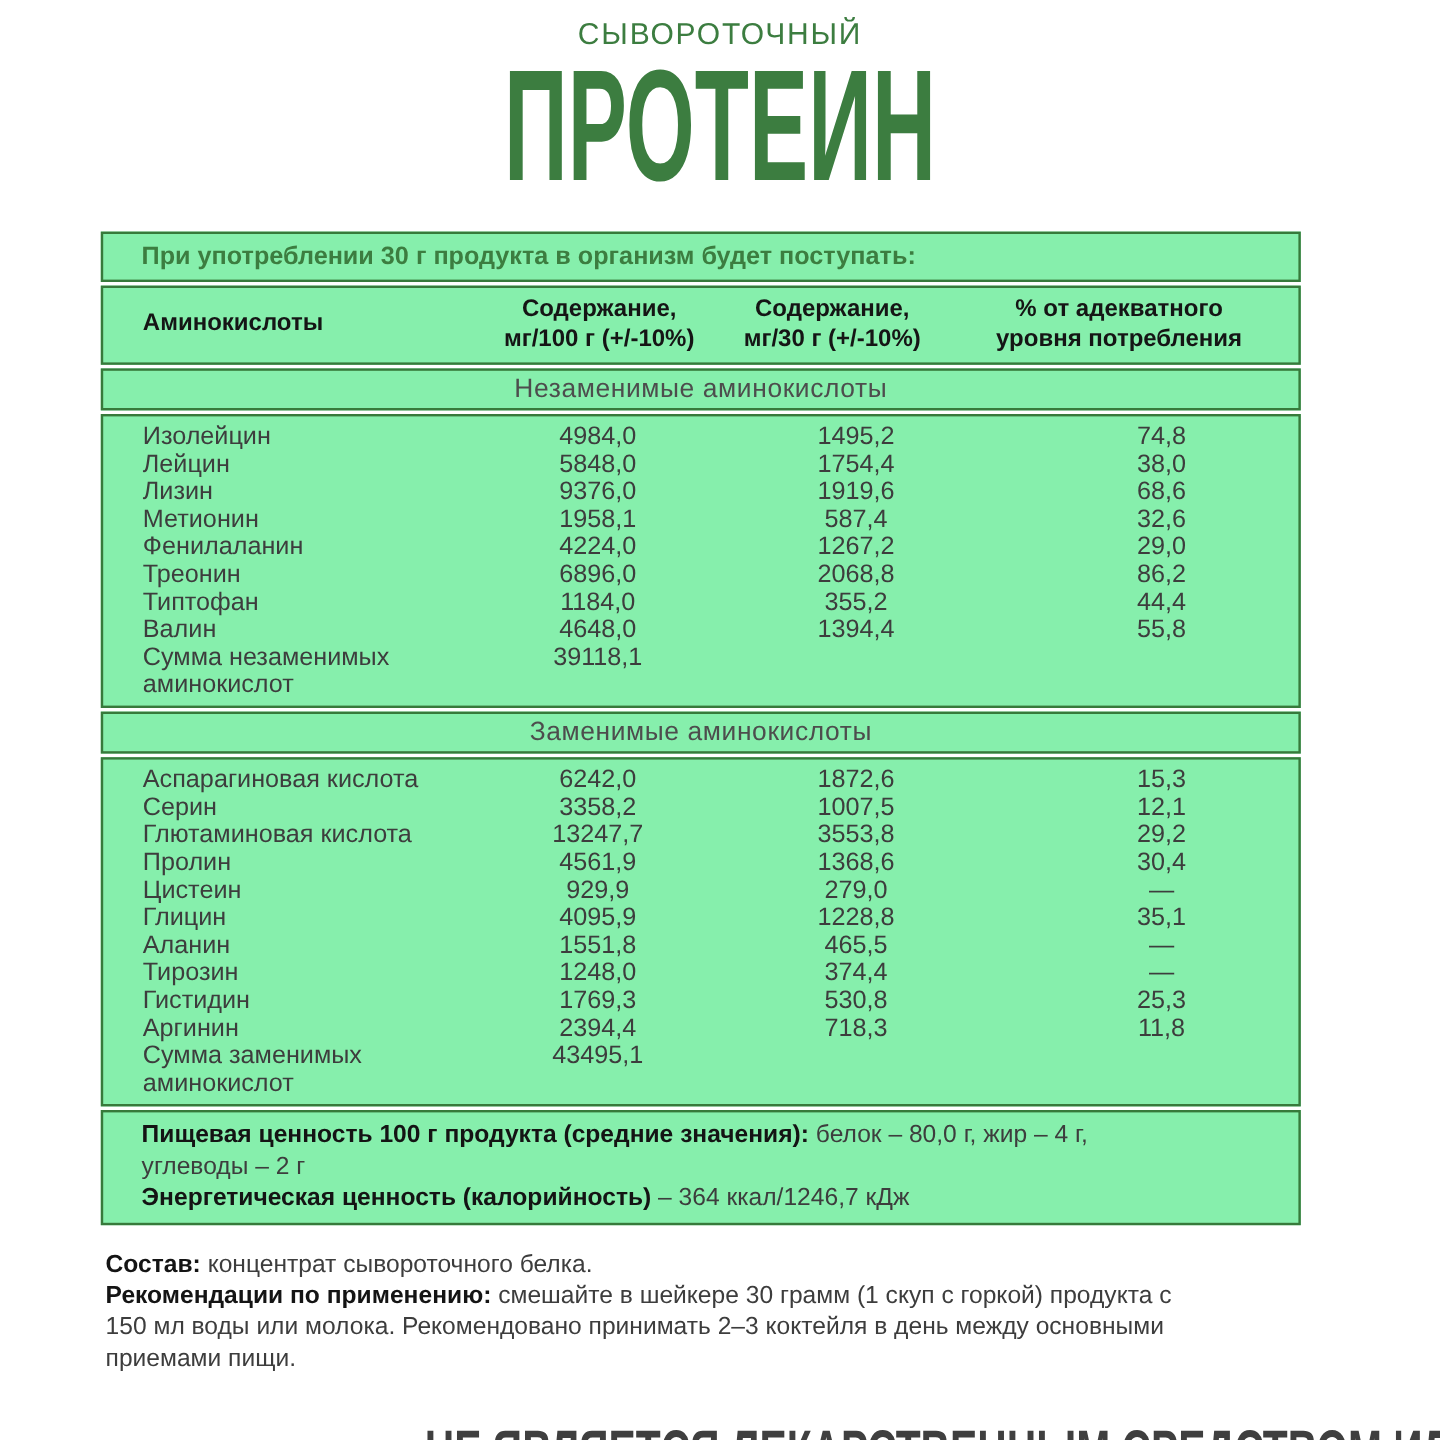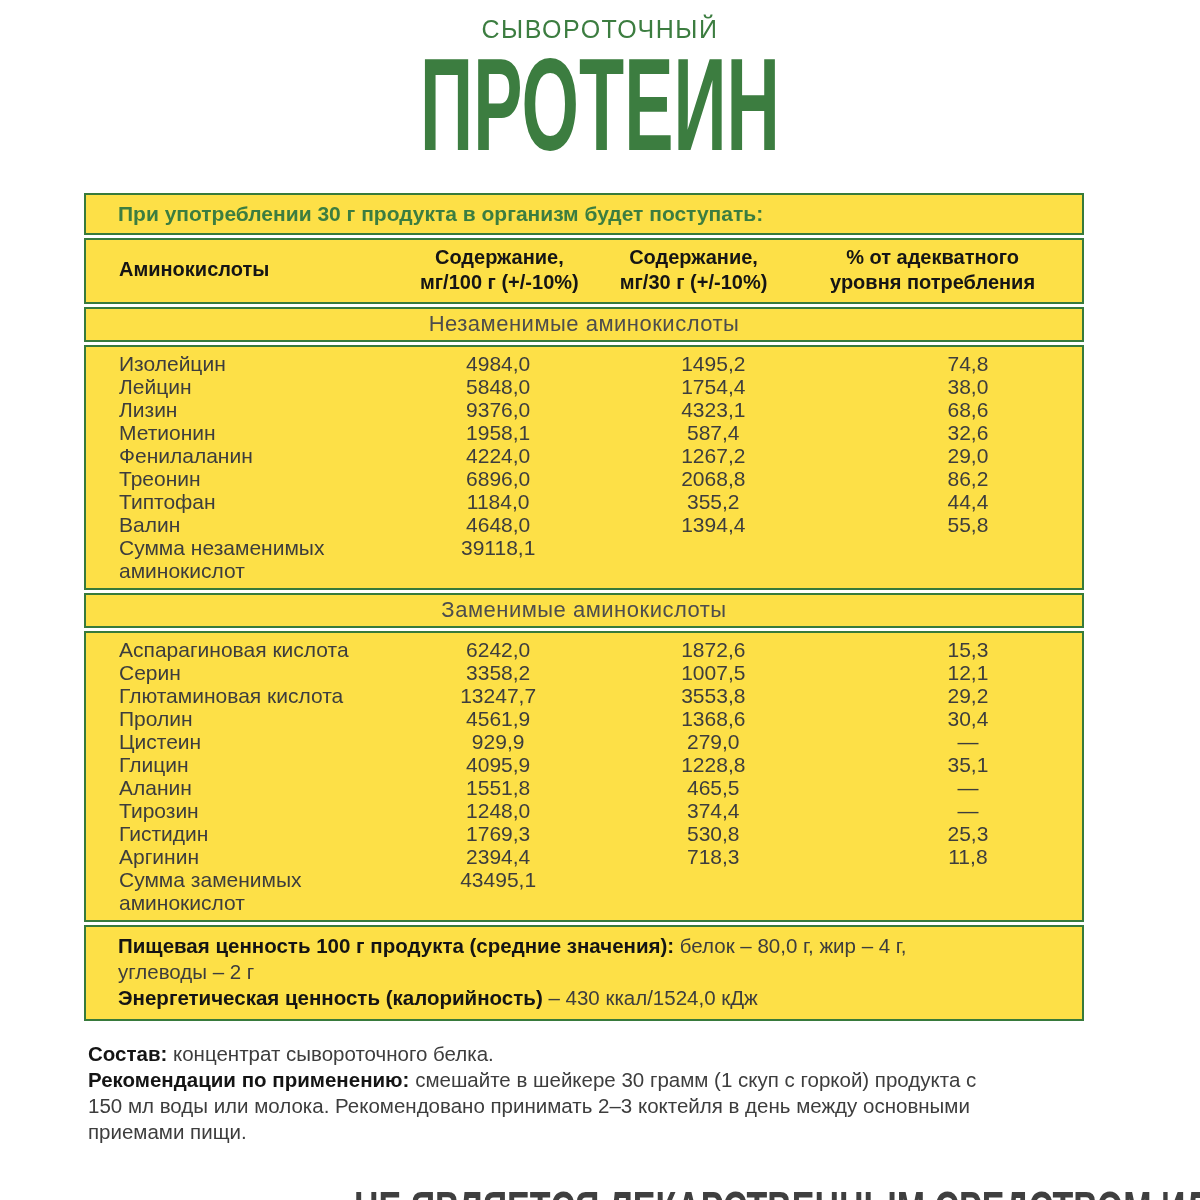--- a/index.html
+++ b/index.html
@@ -12,21 +12,21 @@
   .subtitle{
     color:#3c7d40;font-size:25px;letter-spacing:1.5px;font-weight:normal;
     line-height:1.1;
   }
   .title{
     color:#3c7d40;font-size:132px;font-weight:bold;line-height:0.95;
     transform:scaleX(0.56);transform-origin:center;letter-spacing:0px;
     margin-top:-2px;white-space:nowrap;
   }
   .tbl{width:1000px;margin:26px 0 0 84px;}
-  .bx{border:2px solid #377a3b;margin-bottom:3px;background:#fde047;box-sizing:border-box;}
+  .bx{border:2px solid #377a3b;margin-bottom:3px;background:#86efac;box-sizing:border-box;}
   .intro{padding:7px 10px 7px 32px;font-weight:bold;font-size:21px;color:#3c7d40;}
   .cols{display:flex;align-items:center;padding:5px 0 7px;font-weight:bold;font-size:20px;color:#151515;line-height:25px;}
   .section{text-align:center;color:#4d4d4d;font-size:22px;padding:2px 0 3px;letter-spacing:0.5px;}
   .rows{padding:5px 0 6px;}
   .row{display:flex;font-size:21px;color:#3d3d3d;line-height:23px;gap:44px;}
   .c1{width:33%;padding-left:33px;box-sizing:border-box;text-align:left;white-space:pre-line;}
   .c2{width:17%;text-align:center;}
   .c3{width:22%;text-align:center;}
   .c4{width:26%;text-align:center;}
   .ftr{padding:6px 40px 8px 32px;font-size:20.5px;line-height:26px;color:#3d3d3d;}
@@ -82,21 +82,21 @@
         </div>
       <div class="row">
           <span class="c1">Лейцин</span>
           <span class="c2">5848,0</span>
           <span class="c3">1754,4</span>
           <span class="c4">38,0</span>
         </div>
       <div class="row">
           <span class="c1">Лизин</span>
           <span class="c2">9376,0</span>
-          <span class="c3">4323,1</span>
+          <span class="c3">1919,6</span>
           <span class="c4">68,6</span>
         </div>
       <div class="row">
           <span class="c1">Метионин</span>
           <span class="c2">1958,1</span>
           <span class="c3">587,4</span>
           <span class="c4">32,6</span>
         </div>
       <div class="row">
           <span class="c1">Фенилаланин</span>
@@ -199,21 +199,21 @@
 аминокислот</span>
           <span class="c2">43495,1</span>
           <span class="c3"></span>
           <span class="c4"></span>
         </div>
     </div>
 
     <div class="bx ftr">
       <p><b>Пищевая ценность 100 г продукта (средние значения):</b><span> белок – 80,0 г, жир – 4 г,
 углеводы – 2 г</span></p>
-      <p><b>Энергетическая ценность (калорийность)</b><span> – 430 ккал/1524,0 кДж</span></p>
+      <p><b>Энергетическая ценность (калорийность)</b><span> – 364 ккал/1246,7 кДж</span></p>
     </div>
 
   </div>
 
   <div class="info">
     <p><b>Состав:</b><span> концентрат сывороточного белка.</span></p>
     <p><b>Рекомендации по применению:</b><span> смешайте в шейкере 30 грамм (1 скуп с горкой) продукта с
 150 мл воды или молока. Рекомендовано принимать 2–3 коктейля в день между основными
 приемами пищи.</span></p>
   </div>

